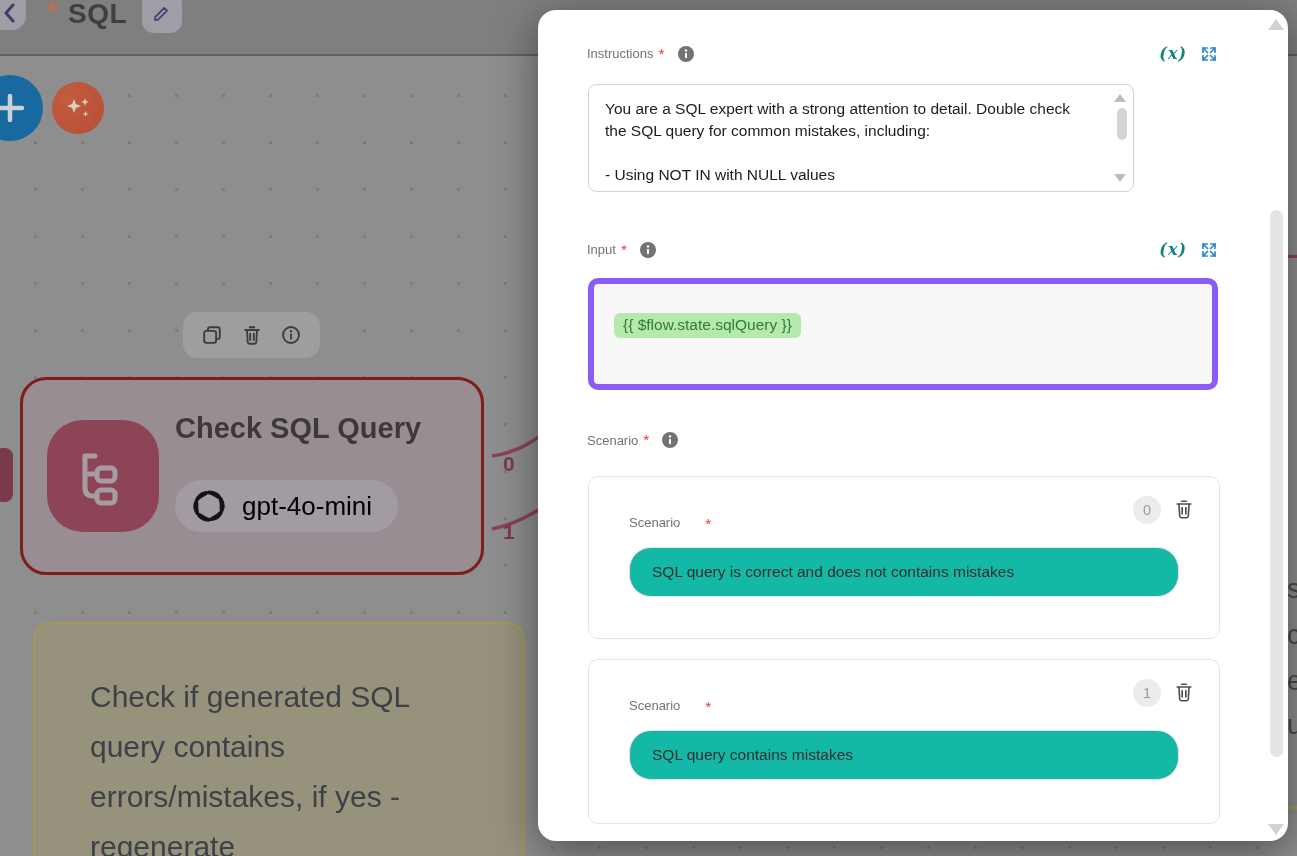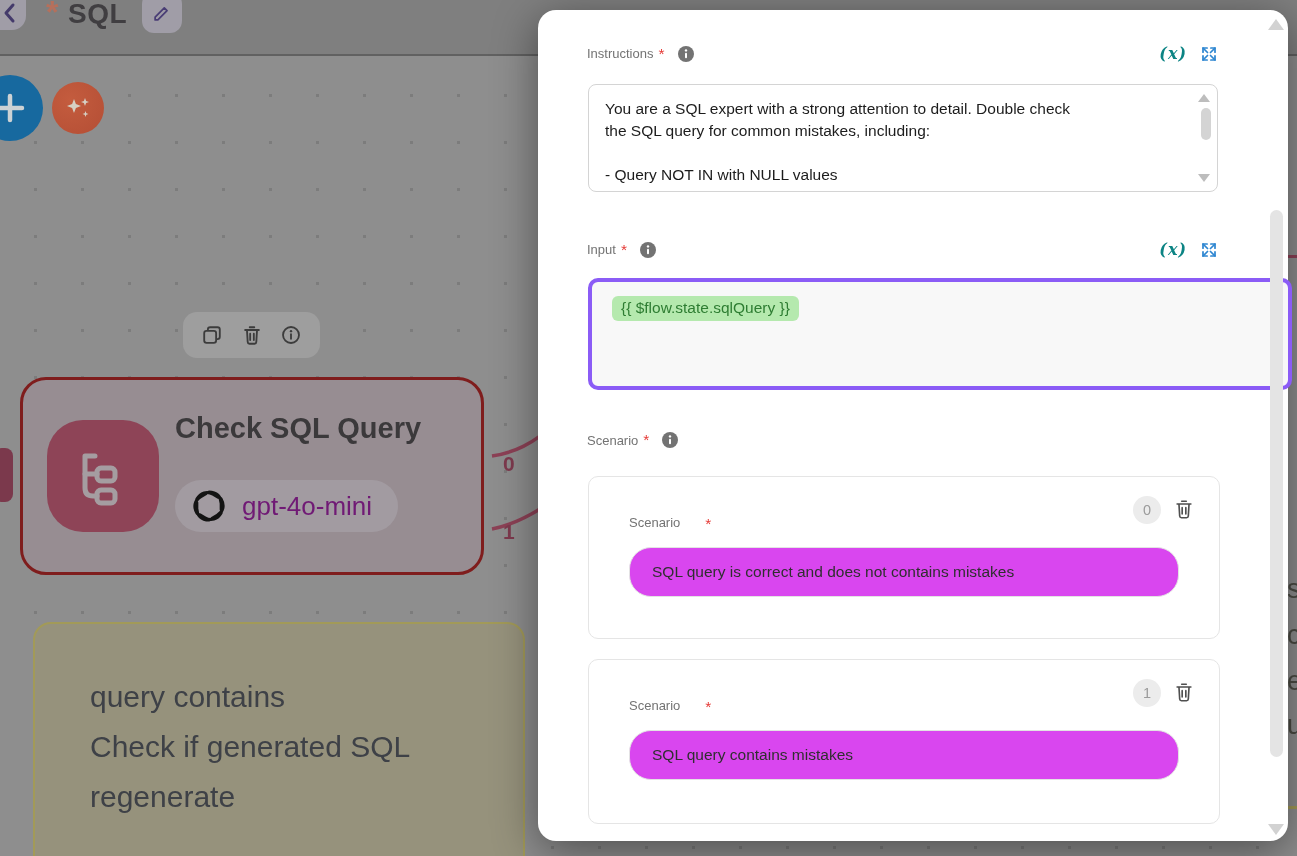--- a/index.html
+++ b/index.html
@@ -28,21 +28,21 @@
 
   .node-toolbar{position:absolute;left:183px;top:312px;width:137px;height:46px;border-radius:14px;
      background:#9e9e9e;display:flex;align-items:center;justify-content:space-evenly;}
 
   .node{position:absolute;left:20px;top:377px;width:458px;height:192px;border:3px solid #7f1d1d;
      border-radius:26px;background:#978d92;}
   .node-icon-box{position:absolute;left:24px;top:40px;width:112px;height:112px;border-radius:36px;
      background:#8e4457;display:flex;align-items:center;justify-content:center;}
   .node-title{position:absolute;left:152px;top:32px;font-size:29px;font-weight:600;color:#3b393b;}
   .model-pill{position:absolute;left:152px;top:100px;height:52px;border-radius:26px;background:#a29ba1;
-     display:inline-flex;align-items:center;gap:13px;padding:0 26px 0 14px;color:#701a75;font-size:26px;}
+     display:inline-flex;align-items:center;gap:13px;padding:0 26px 0 14px;color:#000000;font-size:26px;}
   .in-handle{position:absolute;left:-6px;top:448px;width:19px;height:54px;border-radius:8px;background:#7b394c;}
 
   .edges{position:absolute;inset:0;pointer-events:none;}
 
   .note{position:absolute;left:33px;top:622px;width:492px;height:330px;border-radius:18px;
      border:2px solid #a29a58;background:#96927c;box-sizing:border-box;padding:48px 0 0 55px;}
   .note-line{font-size:30px;line-height:50px;color:#3e4147;}
 
   .occluded-letter{position:absolute;left:1287px;font-size:27px;color:#4b4b43;z-index:1;}
   .strip-line-yellow{position:absolute;left:1288px;top:806px;width:9px;height:3px;background:#a29a58;z-index:1;}
@@ -52,43 +52,43 @@
   .modal{position:absolute;left:538px;top:10px;width:750px;height:831px;background:#fff;
      border-radius:18px;box-shadow:0 10px 45px rgba(0,0,0,.45);z-index:10;}
   .m-label-row{position:absolute;left:49px;width:631px;display:flex;align-items:center;}
   .m-label{font-size:13px;color:#737373;}
   .req{color:#e53935;margin-left:5px;font-size:15.5px;}
   .info-dot{margin-left:13px;display:flex;}
   .row-icons{margin-left:auto;display:flex;align-items:center;gap:13px;}
   .var-chip{color:#0c8484;font-weight:700;font-size:16px;font-style:italic;
      font-family:"DejaVu Serif",serif;letter-spacing:1px;}
 
-  .textarea{position:absolute;left:50px;top:74px;width:630px;height:108px;border:1px solid #d4d4d4;
+  .textarea{position:absolute;left:50px;top:74px;width:546px;height:108px;border:1px solid #d4d4d4;
      border-radius:8px;background:#fff;box-sizing:border-box;padding:13px 47px 0 16px;overflow:hidden;}
   .ta-line{font-size:15.5px;line-height:22px;color:#1c1c1c;min-height:22px;white-space:nowrap;}
   .ta-up{position:absolute;right:7px;top:9px;width:0;height:0;
      border-left:6px solid transparent;border-right:6px solid transparent;border-bottom:8px solid #bdbdbd;}
   .ta-down{position:absolute;right:7px;bottom:9px;width:0;height:0;
      border-left:6px solid transparent;border-right:6px solid transparent;border-top:8px solid #bdbdbd;}
   .ta-thumb{position:absolute;right:6px;top:23px;width:10px;height:32px;border-radius:5px;background:#d4d4d4;}
 
-  .input-box{position:absolute;left:50px;top:268px;width:704px;height:112px;border:4px solid #8b5cf6;
-     border-radius:10px;background:#f8f8f8;box-sizing:border-box;padding:14px 0 0 20px;}
+  .input-box{position:absolute;left:50px;top:268px;width:630px;height:112px;border:6px solid #8b5cf6;
+     border-radius:10px;background:#f8f8f8;box-sizing:border-box;padding:29px 0 0 20px;}
   .token{display:inline-block;background:#b5e9ae;color:#2e7d32;font-size:15.5px;
      padding:3px 9px 4px;border-radius:6px;}
 
   .card{position:absolute;left:50px;width:630px;background:#fff;border:1px solid #e5e5e5;border-radius:10px;}
   .card-0{top:466px;height:161px;}
   .card-1{top:649px;height:163px;}
   .badge{position:absolute;left:544px;top:19px;width:28px;height:28px;border-radius:50%;
      background:#ececec;color:#9b9b9b;font-size:14.5px;display:flex;align-items:center;justify-content:center;}
   .card-trash{position:absolute;left:584px;top:21px;display:flex;}
   .c-label-row{position:absolute;left:40px;top:38px;display:flex;gap:20px;}
   .c-input{position:absolute;left:40px;top:70px;width:550px;height:50px;border:1px solid #e3e3e3;
-     border-radius:22px;background:#d946ef;box-sizing:border-box;display:flex;align-items:center;
+     border-radius:22px;background:#14b8a6;box-sizing:border-box;display:flex;align-items:center;
      padding-left:22px;font-size:15.5px;color:#2f2f2f;}
 
   .m-up{position:absolute;left:730px;top:9px;width:0;height:0;
      border-left:8px solid transparent;border-right:8px solid transparent;border-bottom:11px solid #d2d2d2;}
   .m-down{position:absolute;left:730px;top:814px;width:0;height:0;
      border-left:8px solid transparent;border-right:8px solid transparent;border-top:11px solid #d2d2d2;}
   .m-thumb{position:absolute;left:732px;top:200px;width:13px;height:547px;border-radius:7px;background:#e4e4e4;}
 </style>
 </head>
 <body>
@@ -170,22 +170,23 @@
             <path d="M0 -14 C 7.5 -14 12.2 -9.3 12.2 -2.4 L 12.2 3.4" transform="rotate(240)"></path>
             <path d="M0 -14 C 7.5 -14 12.2 -9.3 12.2 -2.4 L 12.2 3.4" transform="rotate(300)"></path>
           </g>
         </svg>
         <span>gpt-4o-mini</span>
       </div>
     </div>
     <div class="in-handle"></div>
 
     <div class="note">
+      <div class="note-line">Check if generated SQL</div>
       <div class="note-line">query contains</div>
-      <div class="note-line">Check if generated SQL</div>
+      <div class="note-line">errors/mistakes, if yes -</div>
       <div class="note-line">regenerate</div>
     </div>
 
     <span class="occluded-letter" style="top:574px">s</span>
     <span class="occluded-letter" style="top:620px">c</span>
     <span class="occluded-letter" style="top:666px">e</span>
     <span class="occluded-letter" style="top:710px">u</span>
     <div class="strip-line-rose"></div>
     <div class="strip-line-yellow"></div>
   </div>
@@ -209,21 +210,21 @@
             <path d="M14.5 4H20v5.5M9.5 4H4v5.5M14.5 20H20v-5.5M9.5 20H4v-5.5"></path>
             <path d="M20 4l-6 6M4 4l6 6M20 20l-6-6M4 20l6-6"></path>
           </g>
         </svg>
       </span>
     </div>
     <div class="textarea">
       <div class="ta-line">You are a SQL expert with a strong attention to detail. Double check</div>
       <div class="ta-line">the SQL query for common mistakes, including:</div>
       <div class="ta-line"></div>
-      <div class="ta-line">- Query NOT IN with NULL values</div>
+      <div class="ta-line">- Using NOT IN with NULL values</div>
       <div class="ta-up"></div>
       <div class="ta-thumb"></div>
       <div class="ta-down"></div>
     </div>
 
     <div class="m-label-row" style="top:230px">
       <span class="m-label">Input</span>
       <span class="req">*</span>
       <span class="info-dot">
         <svg width="16" height="16" viewBox="0 0 16 16">

